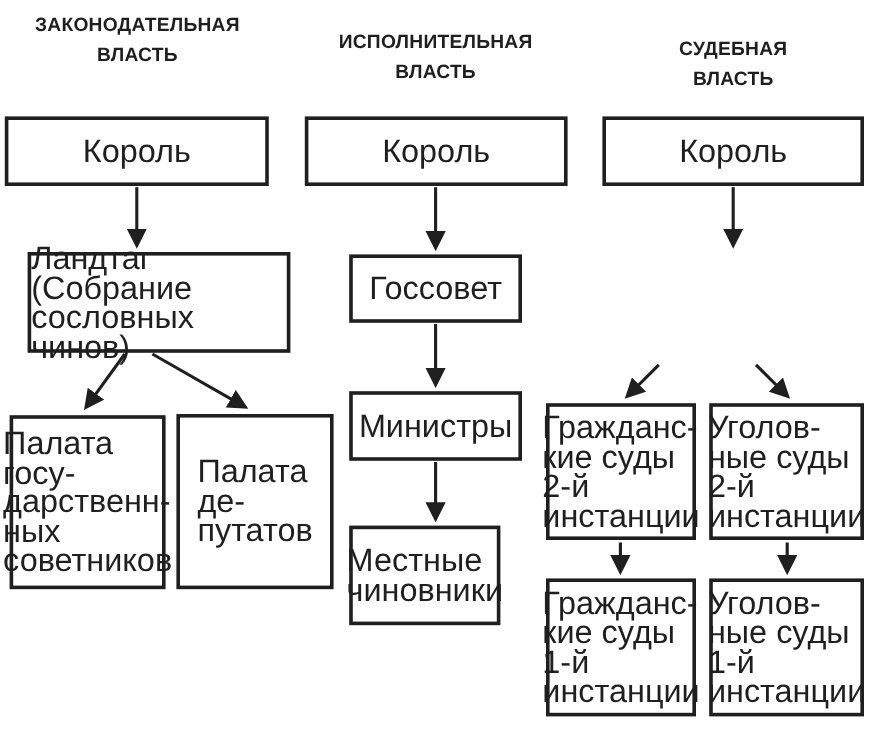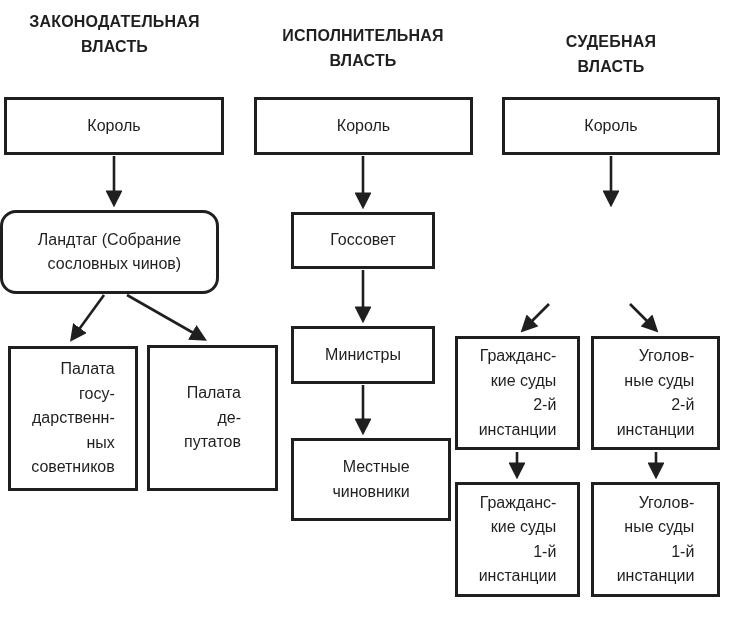--- a/index.html
+++ b/index.html
@@ -30,22 +30,22 @@
     white-space: pre-line;
     color: var(--text);
   }
   .node {
     position: absolute;
     border: 3px solid var(--line);
     background: var(--background);
     display: flex;
     align-items: center;
     justify-content: center;
-    text-align: right;
-    font-size: 16px;
+    text-align: left;
+    font-size: 27px;
     line-height: 24.5px;
     white-space: pre-line;
     color: var(--text);
   }
   .arrows {
     position: absolute;
     left: 0; top: 0;
     width: 731px;
     height: 617px;
     pointer-events: none;
@@ -87,35 +87,35 @@
   </svg>
 
   <div class="col-header" style="left:0px; top:9px; width:229px;">ЗАКОНОДАТЕЛЬНАЯ
 ВЛАСТЬ</div>
   <div class="col-header" style="left:248px; top:23px; width:230px;">ИСПОЛНИТЕЛЬНАЯ
 ВЛАСТЬ</div>
   <div class="col-header" style="left:496px; top:9px; width:230px;margin-top:20px;">СУДЕБНАЯ
 ВЛАСТЬ</div>
 
   <div class="node" style="left:4px; top:97px; width:220px; height:58px;">Король</div>
-  <div class="node" style="left:0; top:210px; width:219px; height:84px;border-radius:16px;">Ландтаг (Собрание
+  <div class="node" style="left:23px; top:210px; width:219px; height:84px;">Ландтаг (Собрание
 сословных чинов)</div>
   <div class="node" style="left:8px; top:346px; width:130px; height:145px;">Палата
 госу-
 дарственн-
 ных
 советников</div>
   <div class="node" style="left:147px; top:345px; width:131px; height:146px;">Палата
 де-
 путатов</div>
 
   <div class="node" style="left:254px; top:97px; width:219px; height:58px;">Король</div>
   <div class="node" style="left:291px; top:212px; width:144px; height:57px;">Госсовет</div>
   <div class="node" style="left:291px; top:326px; width:144px; height:58px;">Министры</div>
-  <div class="node" style="left:291px; top:438px; width:160px; height:83px;">Местные
+  <div class="node" style="left:291px; top:438px; width:126px; height:83px;">Местные
 чиновники</div>
 
   <div class="node" style="left:502px; top:97px; width:218px; height:58px;">Король</div>
   <div class="node" style="left:455px; top:336px; width:125px; height:114px;">Гражданс-
 кие суды
 2-й
 инстанции</div>
   <div class="node" style="left:591px; top:336px; width:129px; height:114px;">Уголов-
 ные суды
 2-й

